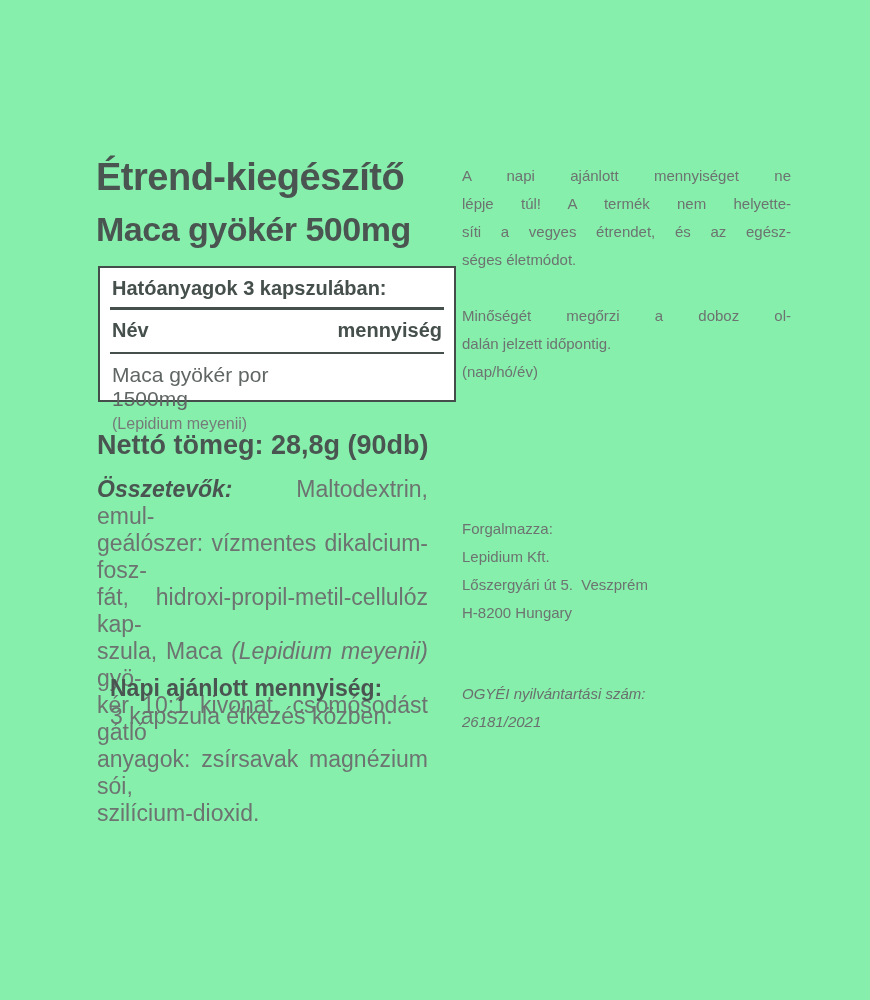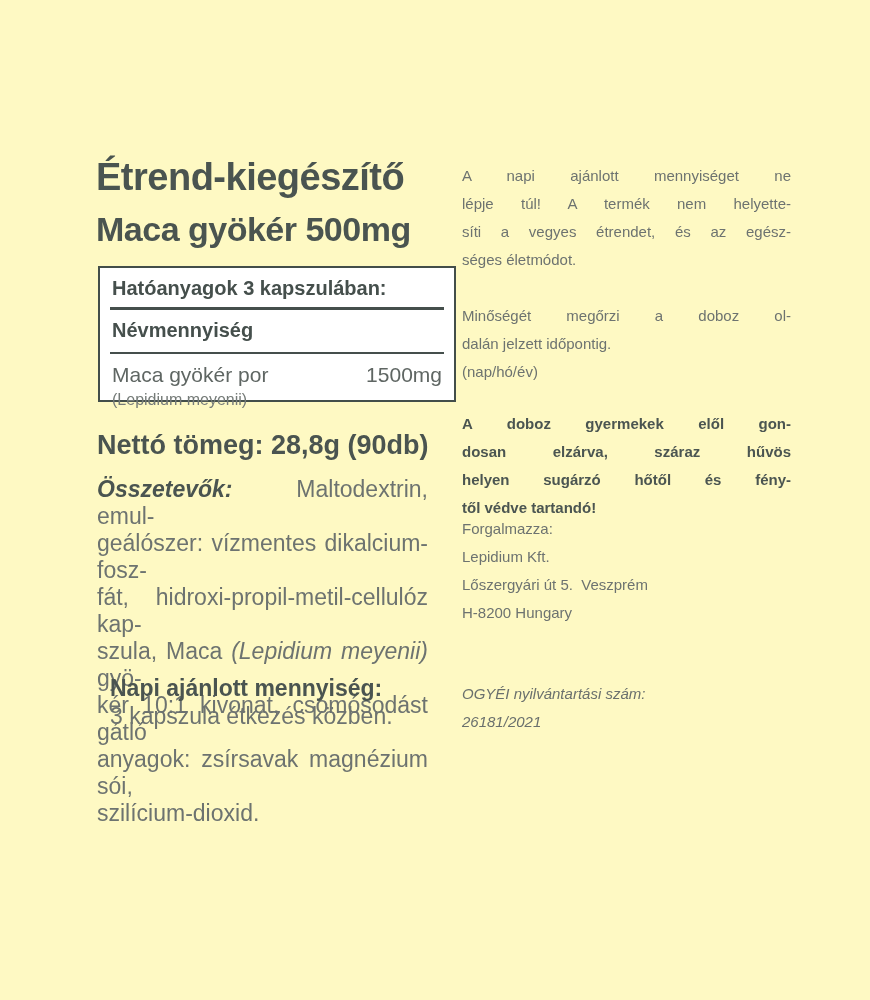--- a/index.html
+++ b/index.html
@@ -1,32 +1,32 @@
 <!DOCTYPE html>
 <html><head>
 <meta charset="utf-8">
 <style>
   html,body{margin:0;padding:0;background:#ffffff;}
   .canvas{
-    position:relative;width:870px;height:1000px;background:#fef9c3;overflow:hidden;
+    position:relative;width:870px;height:1000px;background:#86efac;overflow:hidden;
     font-family:"Liberation Sans","DejaVu Sans",sans-serif;
     color:#6d7370;
   }
   .abs{position:absolute;}
   
   .title{left:96px;top:156px;font-size:38px;font-weight:bold;color:#4a5450;letter-spacing:-0.5px;}
   .subtitle{left:96px;top:210px;font-size:34px;font-weight:bold;color:#4a5450;letter-spacing:-0.5px;}
   
   .ing-table{left:98px;top:266px;width:358px;height:136px;border:2px solid #434e4a;box-sizing:border-box;background:#ffffff;}
   .t-header{margin:9px 12px 0 12px;font-size:20px;font-weight:bold;color:#454f4c;}
   .rule{background:#454f4c;}
   .rule.thick{height:3px;margin:7px 10px 0 10px;}
   .rule.thin{height:2px;margin:10px 10px 0 10px;}
-  .t-cols{display:flex;justify-content:flex-start;margin:9px 12px 0 12px;font-size:20px;font-weight:bold;color:#454f4c;}
-  .t-row{display:flex;justify-content:space-between;margin:9px 12px 0 12px;font-size:21px;color:#5f6663;}
+  .t-cols{display:flex;justify-content:space-between;margin:9px 12px 0 12px;font-size:20px;font-weight:bold;color:#454f4c;}
+  .t-row{display:flex;justify-content:space-between;margin:9px 12px 0 12px;font-size:21px;color:#5f6663;flex-direction:column;}
   .t-latin{margin:4px 12px 0 12px;font-size:16px;color:#757b78;}
   
   .net{left:97px;top:430px;font-size:27px;font-weight:bold;color:#4a5450;}
   .par{width:331px;font-size:23px;line-height:27px;}
   .ingredients{left:97px;top:476px;}
   .daily{left:110px;top:674px;line-height:28px;}
   .rcol{width:329px;font-size:15px;line-height:28px;}
   .p1{left:462px;top:162px;}
   .p2{left:462px;top:302px;}
   .p3{left:462px;top:410px;font-weight:bold;color:#4b5551;}
@@ -85,26 +85,20 @@
     <div class="line fill">síti a vegyes étrendet, és az egész-</div>
     <div class="line">séges életmódot.</div>
   </div>
 
   <div class="abs rcol p2">
     <div class="line fill">Minőségét megőrzi a doboz ol-</div>
     <div class="line">dalán jelzett időpontig.</div>
     <div class="line">(nap/hó/év)</div>
   </div>
 
-  <div class="abs rcol p3">
-    <div class="line fill">A doboz gyermekek elől gon-</div>
-    <div class="line fill">dosan elzárva, száraz hűvös</div>
-    <div class="line fill">helyen sugárzó hőtől és fény-</div>
-    <div class="line">től védve tartandó!</div>
-  </div>
 
   <div class="abs rcol p4">
     <div class="line">Forgalmazza:</div>
     <div class="line">Lepidium Kft.</div>
     <div class="line pre">Lőszergyári út 5.  Veszprém</div>
     <div class="line">H-8200 Hungary</div>
   </div>
 
   <div class="abs rcol p5">
     <div class="line">OGYÉI nyilvántartási szám:</div>

